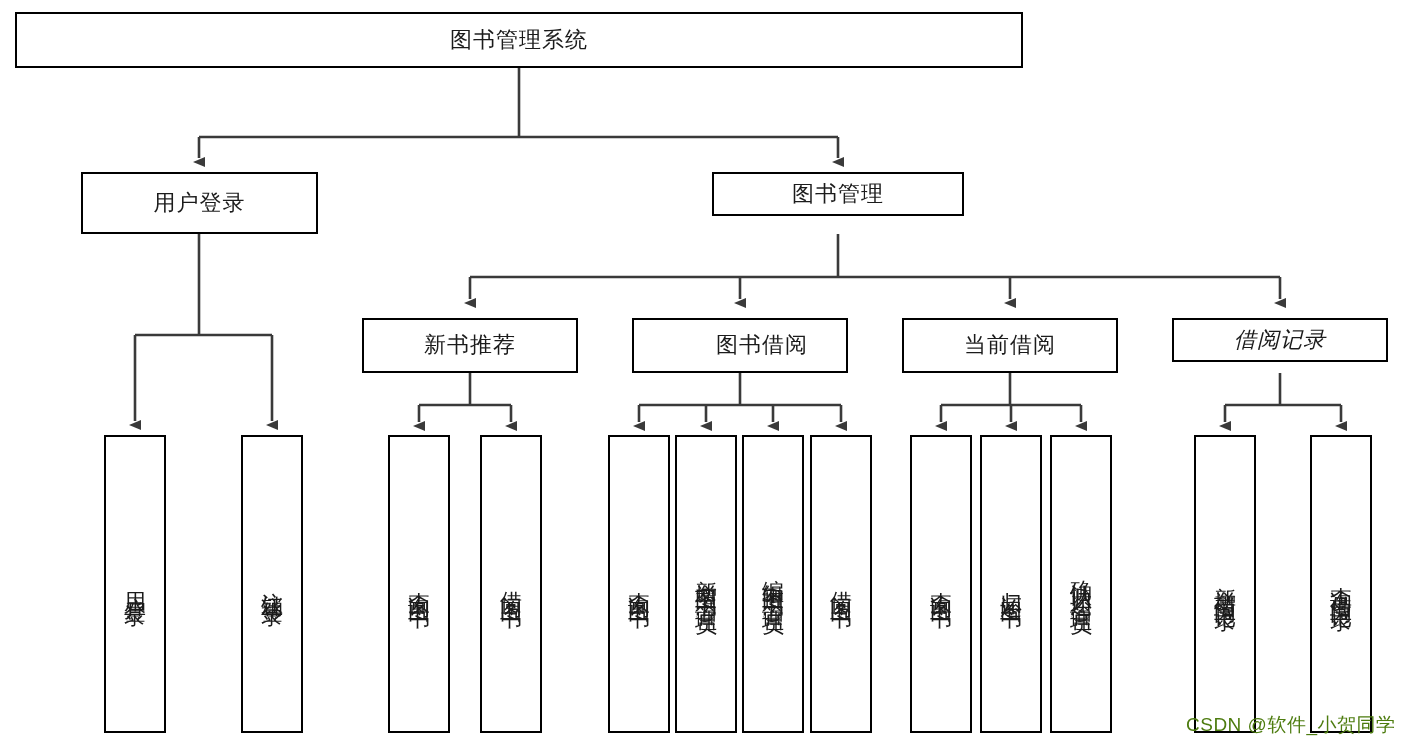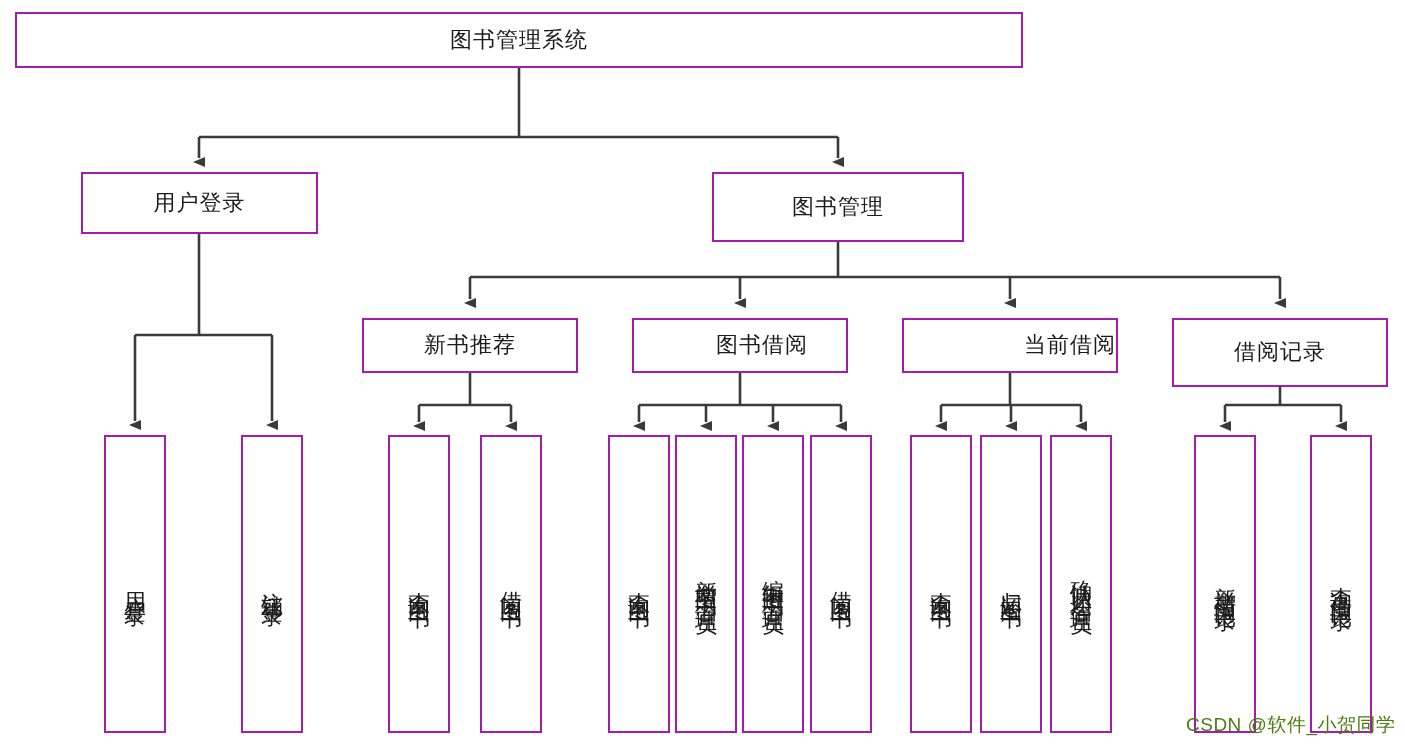--- a/index.html
+++ b/index.html
@@ -24,21 +24,21 @@
     left: 0;
     top: 0;
     width: 1405px;
     height: 747px;
     pointer-events: none;
   }
   .node {
     position: absolute;
     box-sizing: border-box;
     background: #ffffff;
-    border: 2px solid #a21caf;
+    border: 2px solid #000000;
     display: flex;
     align-items: center;
     justify-content: center;
     color: #1b1b1b;
   }
   .node.horizontal {
     font-size: 22px;
     letter-spacing: 1px;
     line-height: 1.1;
   }
@@ -118,34 +118,34 @@
     </g>
   </svg>
 
   <div class="node horizontal" style="left:15px; top:12px; width:1008px; height:56px;">
     <span class="node-label">图书管理系统</span>
   </div>
 
   <div class="node horizontal" style="left:81px; top:172px; width:237px; height:62px;">
     <span class="node-label">用户登录</span>
   </div>
-  <div class="node horizontal" style="left:712px; top:172px; width:252px; height:70px;">
+  <div class="node horizontal" style="left:712px; top:172px; width:252px; height:44px;">
     <span class="node-label">图书管理</span>
   </div>
 
   <div class="node horizontal" style="left:362px; top:318px; width:216px; height:55px;align-items:center;">
     <span class="node-label">新书推荐</span>
   </div>
   <div class="node horizontal" style="left:632px; top:318px; width:216px; height:55px;padding-left:44px;">
     <span class="node-label">图书借阅</span>
   </div>
-  <div class="node horizontal" style="left:902px; top:318px; width:216px; height:55px;justify-content:flex-end;">
+  <div class="node horizontal" style="left:902px; top:318px; width:216px; height:55px;">
     <span class="node-label">当前借阅</span>
   </div>
-  <div class="node horizontal" style="left:1172px; top:318px; width:216px; height:69px;">
+  <div class="node horizontal" style="left:1172px; top:318px; width:216px; height:44px;font-style:italic;">
     <span class="node-label">借阅记录</span>
   </div>
 
   <div class="node vertical" style="left:104px; top:435px; width:62px; height:298px;">
     <span class="node-label">用户登录</span>
   </div>
   <div class="node vertical" style="left:241px; top:435px; width:62px; height:298px;">
     <span class="node-label">注销登录</span>
   </div>
 

